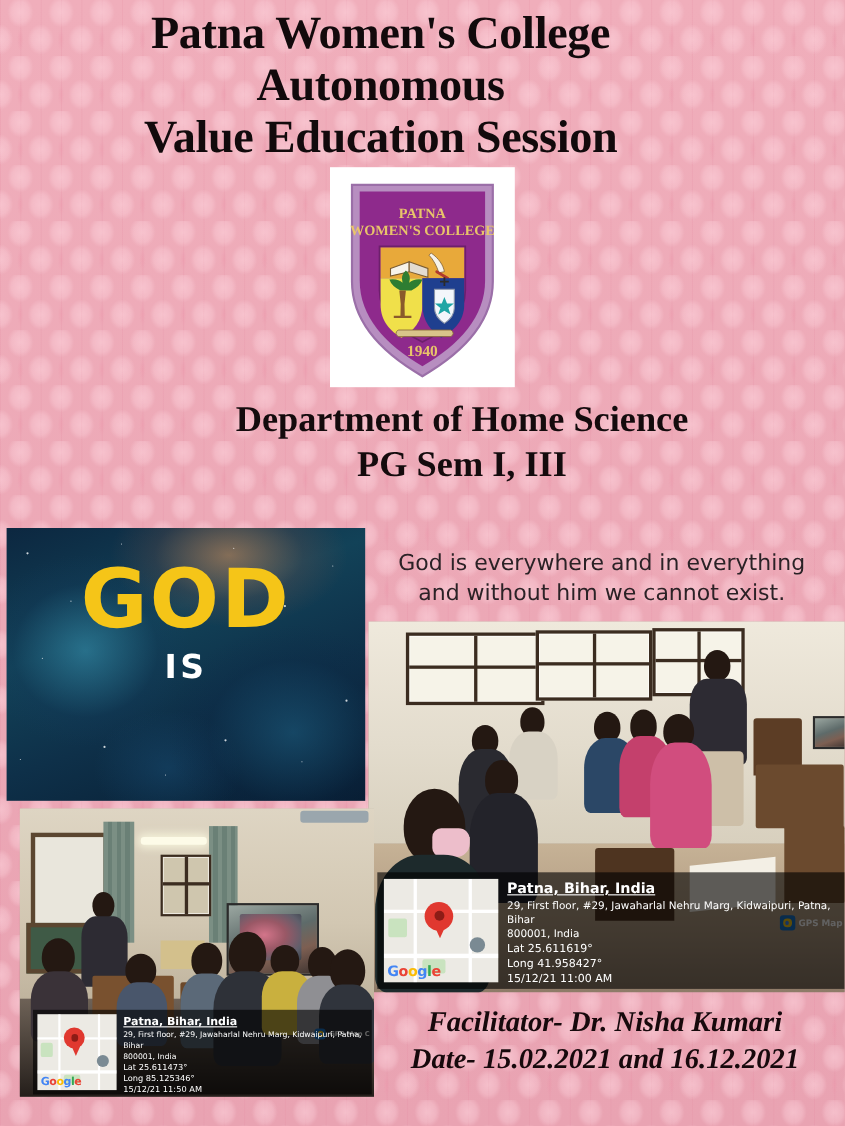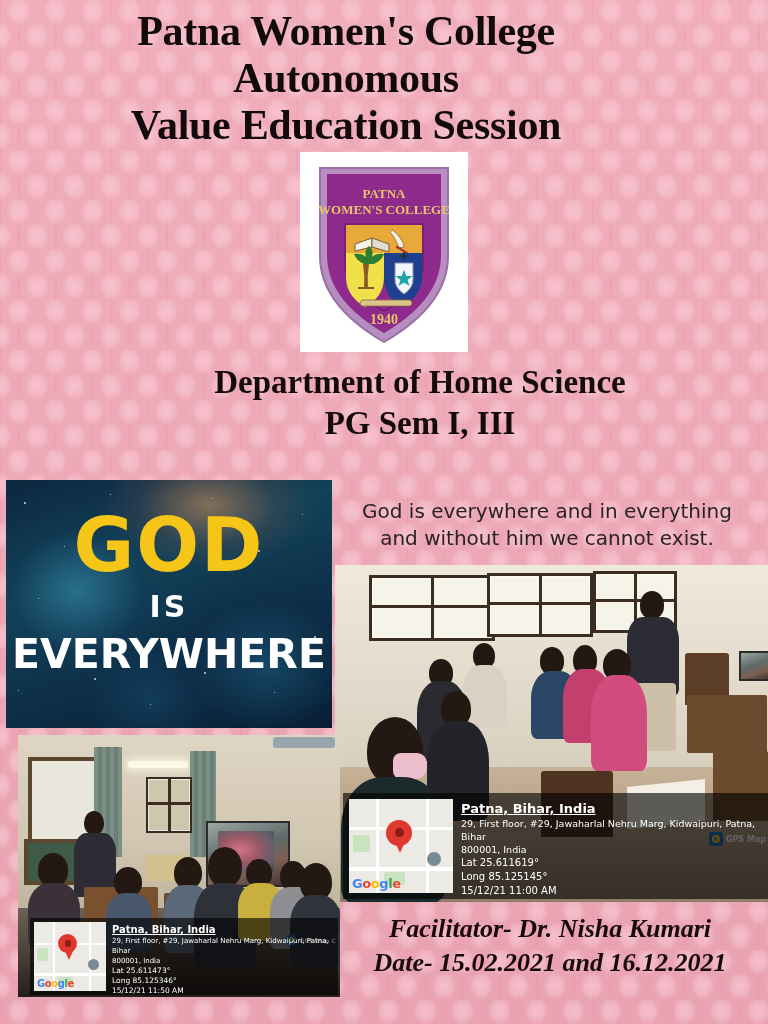--- a/index.html
+++ b/index.html
@@ -351,21 +351,20 @@
       <i style="left:32px;  top:118px; width:1px;height:1px;"></i>
       <i style="left:88px;  top:198px;"></i>
       <i style="left:144px; top:224px; width:1px;height:1px;"></i>
       <i style="left:198px; top:192px;"></i>
       <i style="left:268px; top:212px; width:1px;height:1px;"></i>
       <i style="left:308px; top:156px;"></i>
       <i style="left:12px;  top:210px; width:1px;height:1px;"></i>
     </div>
     <div class="god-word">GOD</div>
     <div class="god-is">IS</div>
-    <div class="god-every">EVERYWHERE</div>
   </div>
 
   <div class="photo photo-right">
     <div class="wall-top" style="height:60%; background:linear-gradient(180deg,#efe9dc 0%,#e3dccd 55%,#d8d0be 100%);"></div>
     <div class="wall-bot" style="top:60%; bottom:0; background:linear-gradient(180deg,#c6b296 0%,#b09a80 55%,#8e7b68 100%);"></div>
 
     <div class="win" style="left:34px; top:10px; width:120px; height:60px;"></div>
     <div class="win" style="left:152px; top:8px; width:100px; height:58px;"></div>
     <div class="win" style="left:258px; top:6px; width:78px; height:56px;"></div>
 
@@ -422,21 +421,21 @@
         <div class="marker2" style="right:12%; top:56%; width:14px; height:14px;"></div>
         <div class="gbadge" style="font-size:13px;">
           <span>G</span><span>o</span><span>o</span><span>g</span><span>l</span><span>e</span>
         </div>
       </div>
       <div class="gps-text" style="padding:7px 4px 0 0;">
         <div class="t-title" style="font-size:13px; line-height:17px;">Patna, Bihar, India</div>
         <div class="t-line" style="font-size:9.5px; line-height:13px;">29, First floor, #29, Jawaharlal Nehru Marg, Kidwaipuri, Patna, Bihar</div>
         <div class="t-line" style="font-size:9.5px; line-height:13px;">800001, India</div>
         <div class="t-line" style="font-size:10px; line-height:14px;">Lat 25.611619°</div>
-        <div class="t-line" style="font-size:10px; line-height:14px;">Long 85.125145°</div>
+        <div class="t-line" style="font-size:10px; line-height:14px;">Long 41.958427°</div>
         <div class="t-line" style="font-size:10px; line-height:14px;">15/12/21 11:00 AM</div>
       </div>
     </div>
   </div>
 
   <div class="photo photo-left">
     <div class="wall-top" style="height:66%; background:linear-gradient(180deg,#ded5c3 0%,#d2c7b2 60%,#c0b49e 100%);"></div>
     <div class="wall-bot" style="top:66%; bottom:0; background:linear-gradient(180deg,#6e6257 0%,#3b332d 70%,#241e1a 100%);"></div>
 
     <div style="position:absolute; left:255px; top:2px; width:62px; height:11px; background:#9aa6ad; border-radius:3px;"></div>

